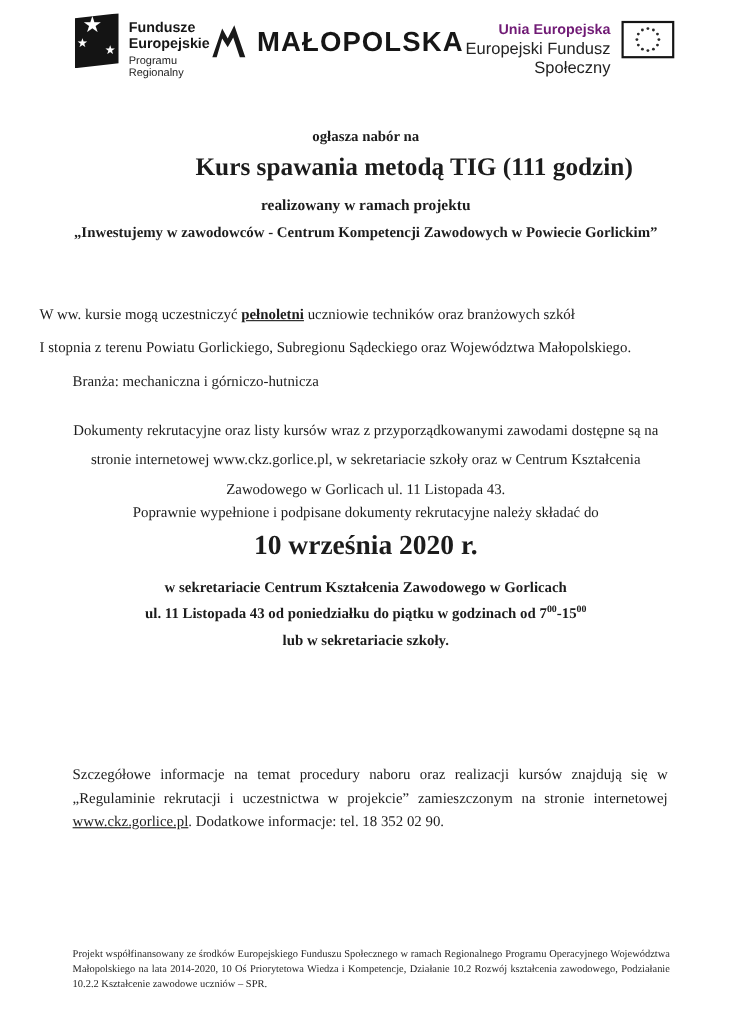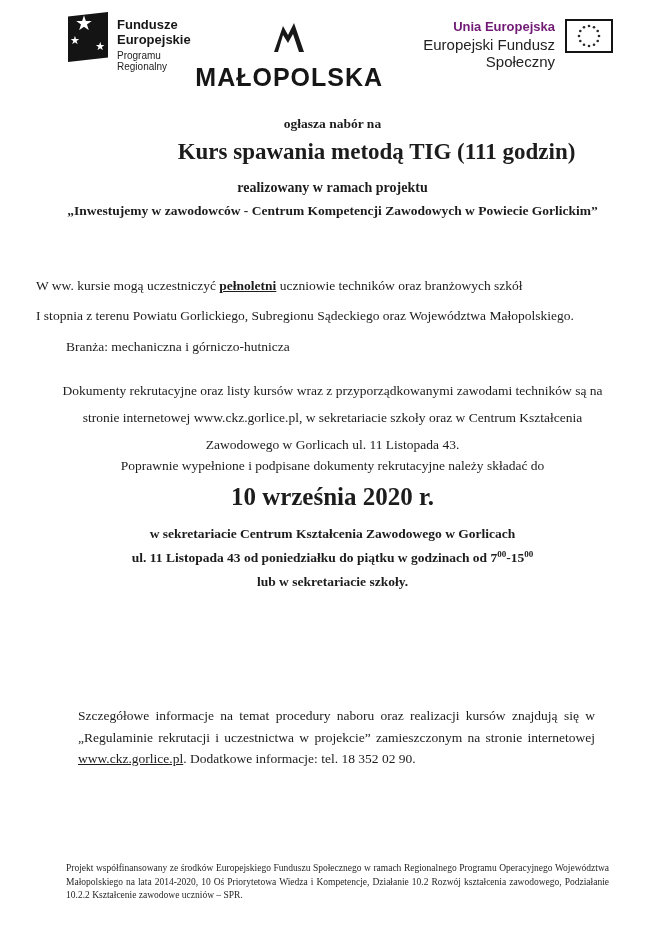--- a/index.html
+++ b/index.html
@@ -20,21 +20,21 @@
     width:40px;height:50px;background:#141414;position:relative;flex:0 0 auto;
     clip-path:polygon(0 9%,100% 0,100% 91%,0 100%);
   }
   .flag-icon .fs1{position:absolute;top:1px;left:7px;color:#fff;font-size:20px;line-height:20px;}
   .flag-icon .fs2{position:absolute;top:23px;left:2px;color:#fff;font-size:11px;line-height:11px;}
   .flag-icon .fs3{position:absolute;top:29px;right:3px;color:#fff;font-size:11px;line-height:11px;}
   .fe-text{padding-top:5px;}
   .fe-title{font-weight:bold;font-size:13px;line-height:15px;color:#161616;}
   .fe-sub{font-size:10px;margin-top:3px;color:#222;}
 
-  .logo-center{display:flex;align-items:center;gap:9px;margin-top:10px;flex-direction:column;}
+  .logo-center{display:flex;align-items:center;gap:9px;margin-top:10px;}
   .m-icon{display:block;}
   .m-label{font-size:25px;font-weight:bold;letter-spacing:1px;color:#161616;}
 
   .logo-right{display:flex;gap:10px;align-items:flex-start;margin-top:7px;}
   .ue-text{text-align:right;}
   .ue-title{font-weight:bold;font-size:13px;color:#701a75;line-height:15px;}
   .ue-sub{font-size:15px;margin-top:2px;color:#222;}
   .eu-flag{
     width:48px;height:34px;border:2px solid #141414;box-sizing:border-box;
     display:flex;align-items:center;justify-content:center;background:#fff;
@@ -136,30 +136,30 @@
   <div class="line proj-intro">realizowany w ramach projektu</div>
   <div class="line proj-name">„Inwestujemy w zawodowców - Centrum Kompetencji Zawodowych w Powiecie Gorlickim”</div>
 
   <div class="eligibility"><span>W ww. kursie mogą uczestniczyć </span><b>pełnoletni</b><span>  uczniowie techników oraz  branżowych szkół</span><br>
     <span>I stopnia z terenu Powiatu Gorlickiego, Subregionu Sądeckiego oraz Województwa Małopolskiego.</span>
   </div>
 
   <div class="industry">Branża: mechaniczna i górniczo-hutnicza</div>
 
   <div class="documents">
-    <div>Dokumenty rekrutacyjne oraz listy kursów wraz z przyporządkowanymi zawodami techników  są na</div>
+    <div>Dokumenty rekrutacyjne oraz listy kursów wraz z przyporządkowanymi zawodami dostępne  są na</div>
     <div>stronie internetowej www.ckz.gorlice.pl, w sekretariacie szkoły oraz w Centrum Kształcenia</div>
     <div>Zawodowego w Gorlicach ul. 11 Listopada 43.</div>
   </div>
 
   <div class="line submit-intro">Poprawnie wypełnione i podpisane dokumenty rekrutacyjne należy składać do</div>
   <div class="line deadline">10 września 2020 r.</div>
   <div class="locations">
     <div>w sekretariacie Centrum Kształcenia Zawodowego w Gorlicach</div>
     <div><span>ul. 11 Listopada 43 od poniedziałku do piątku w godzinach od 7</span><sup>00</sup><span>-15</span><sup>00</sup></div>
     <div>lub w sekretariacie szkoły.</div>
   </div>
 
-  <p class="details" style="margin:12px;"><span>Szczegółowe informacje na temat procedury naboru oraz realizacji kursów znajdują się w „Regulaminie rekrutacji i uczestnictwa w projekcie” zamieszczonym na stronie internetowej </span><span class="link">www.ckz.gorlice.pl</span><span>. Dodatkowe informacje: tel. 18 352 02 90.</span></p>
+  <p class="details" style="margin:0;"><span>Szczegółowe informacje na temat procedury naboru oraz realizacji kursów znajdują się w „Regulaminie rekrutacji i uczestnictwa w projekcie” zamieszczonym na stronie internetowej </span><span class="link">www.ckz.gorlice.pl</span><span>. Dodatkowe informacje: tel. 18 352 02 90.</span></p>
 
   <p class="footer" style="margin:0;">Projekt współfinansowany ze środków Europejskiego Funduszu Społecznego w ramach Regionalnego Programu Operacyjnego Województwa Małopolskiego na lata 2014-2020, 10 Oś Priorytetowa Wiedza i Kompetencje, Działanie 10.2 Rozwój kształcenia zawodowego, Podziałanie 10.2.2 Kształcenie zawodowe uczniów – SPR.</p>
 
 </div>
 
 </body></html>

